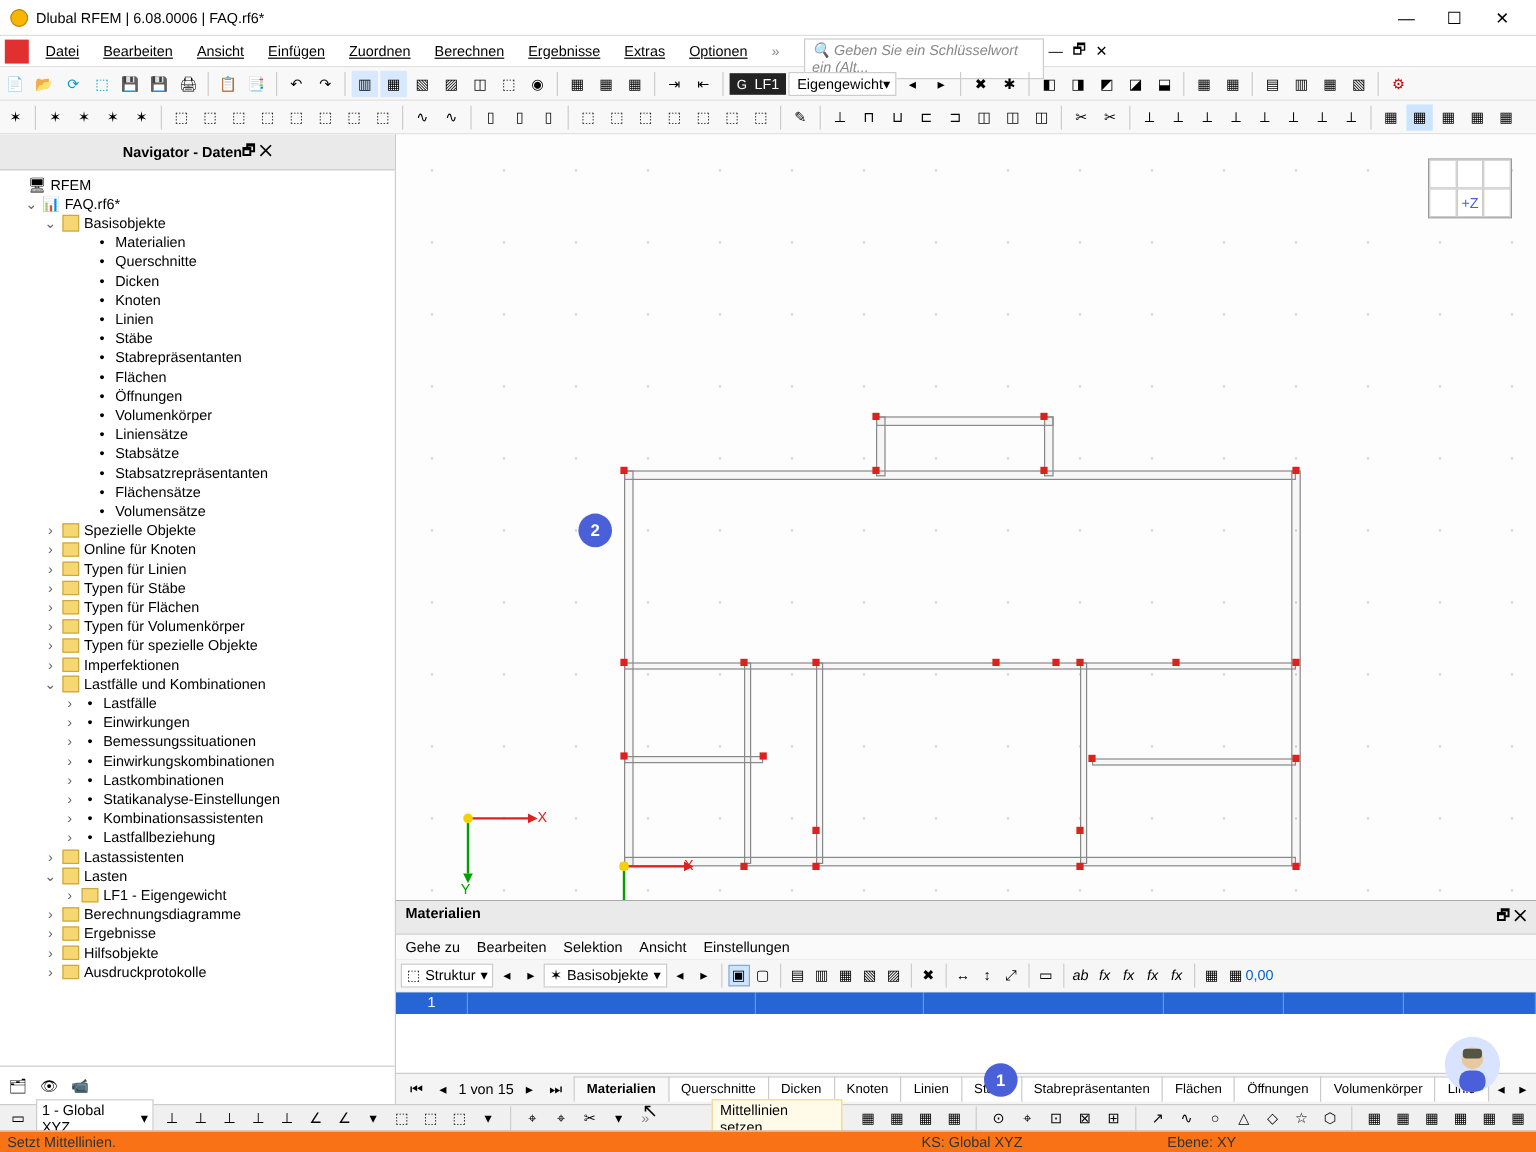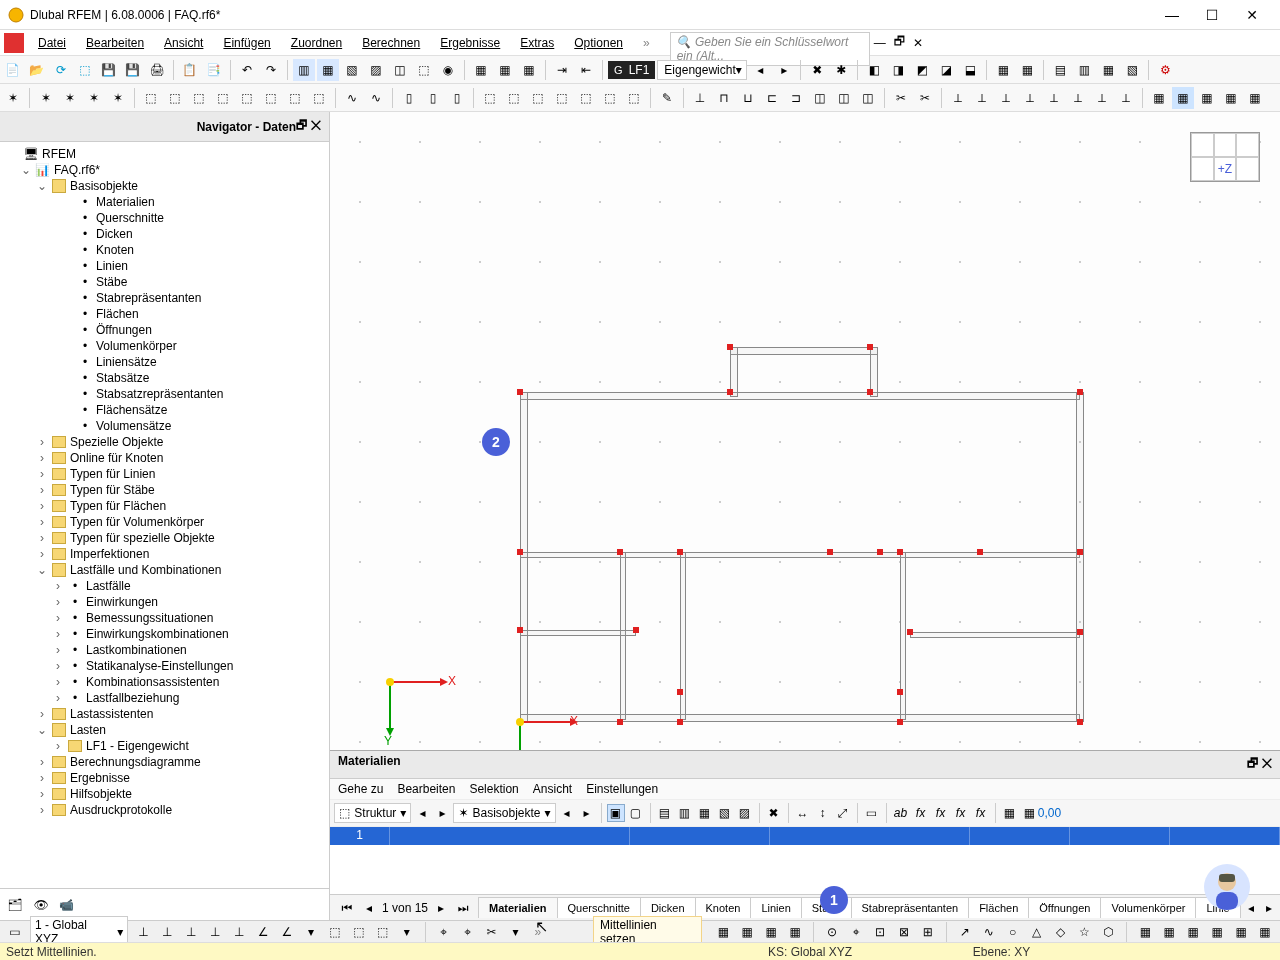--- a/index.html
+++ b/index.html
@@ -14,21 +14,21 @@
 .menubar .mitem { padding: 4px 10px; cursor: default; text-decoration: underline; }
 .menubar .search { margin-left: 20px; color: #888; font-style: italic; border: 1px solid #ccc; padding: 2px 6px; width: 200px; background:#fff;margin-top:12px; }
 .menubar .license { margin-left: auto; color: #0066cc; padding-right: 6px; }
 .toolbar { background: #f8f8f8; height: 28px; display: flex; align-items: center; padding: 2px; gap: 2px; border-bottom: 1px solid #ddd; }
 .tbtn { width: 22px; height: 22px; display: flex; align-items: center; justify-content: center; border: 1px solid transparent; }
 .tsep { width: 1px; height: 20px; background: #ccc; margin: 0 3px; }
 .lf-label { background: #222; color: #fff; padding: 2px 6px; font-size: 11px;}
 .lf-combo { border: 1px solid #ccc; padding: 2px 6px; width: 90px; background: #fff; display: flex; align-items:center; justify-content:space-between;}
 .content { display: flex; height: calc(100% - 30px - 26px - 28px - 28px - 22px - 18px); }
 .nav { width: 330px; background: #fff; border-right: 1px solid #ccc; display: flex; flex-direction: column; }
-.nav-head { background: #eaeaea; padding: 4px 8px; font-weight: bold; display: flex; align-items: center; justify-content: flex-end; border-bottom: 1px solid #ccc;}
+.nav-head { background: #eaeaea; padding: 4px 8px; font-weight: bold; display: flex; align-items: center; justify-content: center; border-bottom: 1px solid #ccc;}
 .nav-body { flex: 1; overflow: auto; padding: 4px; }
 .tree-item { display: flex; align-items: center; padding: 1px 0; padding-left: var(--ind, 10px); gap: 4px; cursor: default; white-space: nowrap;}
 .tree-item .exp { width: 12px; text-align: center; color: #666; }
 .tree-item .ticon { width: 14px; height: 14px; display: inline-flex; align-items:center; justify-content:center;}
 .nav-foot { height: 32px; border-top: 1px solid #ccc; display:flex; align-items:center; gap:8px; padding:0 6px;}
 .viewport { flex: 1; background: #fdfdfd; position: relative; overflow:hidden;}
 .viewport-grid { position:absolute; inset:0; background:
   radial-gradient(circle, #ccc 1px, transparent 1px) 0 0 / 60px 60px; }
 .model { position: absolute; left: 190px; top: 120px; }
 .node { width: 6px; height: 6px; background: #e02020; position: absolute; transform: translate(-3px,-3px); }
@@ -45,21 +45,21 @@
 .bp-combo { border:1px solid #ccc; padding:2px 4px; background:#fff; display:flex; align-items:center; gap:4px;}
 .bp-table-head { display:flex; background:#f0f0f0; border-bottom:1px solid #ccc;}
 .bp-th { padding: 4px 6px; border-right:1px solid #ccc; text-align:center; font-size:11px; display:flex; align-items:center; justify-content:center; flex-direction:column;}
 .bp-row { display:flex; background:#2566d4; color:#fff; height:18px;}
 .bp-td { border-right:1px solid rgba(255,255,255,0.3); padding:1px 6px; text-align:center;}
 .bp-tabs { display:flex; border-top:1px solid #ccc; align-items:center; background:#f4f4f4; padding:2px;}
 .bp-tab { padding:4px 10px; border:1px solid #ccc; border-bottom:none; background:#fff; margin-right:-1px; font-size:11px;}
 .bp-tab.active { background:#f8f8f8; font-weight:bold;}
 .bp-nav { display:flex; gap:4px; align-items:center; padding:0 6px;}
 .statusbar-top { position:absolute; left:0; right:0; bottom:18px; height:22px; background:#f0f0f0; border-top:1px solid #ccc; display:flex; align-items:center; gap:6px; padding:0 6px;}
-.statusbar-bottom { position:absolute; left:0; right:0; bottom:0; height:18px; background:#fef9c3; border-top:1px solid #ddd; display:flex; align-items:center; padding:0 6px; gap:40px; font-size:11px; color:#333;}
+.statusbar-bottom { position:absolute; left:0; right:0; bottom:0; height:18px; background:#f97316; border-top:1px solid #ddd; display:flex; align-items:center; padding:0 6px; gap:40px; font-size:11px; color:#333;}
 .sb-combo { border:1px solid #ccc; background:#fff; padding:1px 4px; display:flex; align-items:center; gap:4px;}
 .sbtn { width:18px; height:18px; display:flex; align-items:center; justify-content:center;}
 .ficon{ width:14px; height:12px; background:#f7d774; border:1px solid #caa93e; }
 .avatar { position:absolute; right:30px; bottom:50px; width:46px; height:46px; border-radius:23px; background:#d8e4ff; display:flex; align-items:center; justify-content:center; overflow:hidden;}
 </style>
 </head>
 <body>
 
 <div class="titlebar">
   <svg class="icon" viewBox="0 0 16 16">

